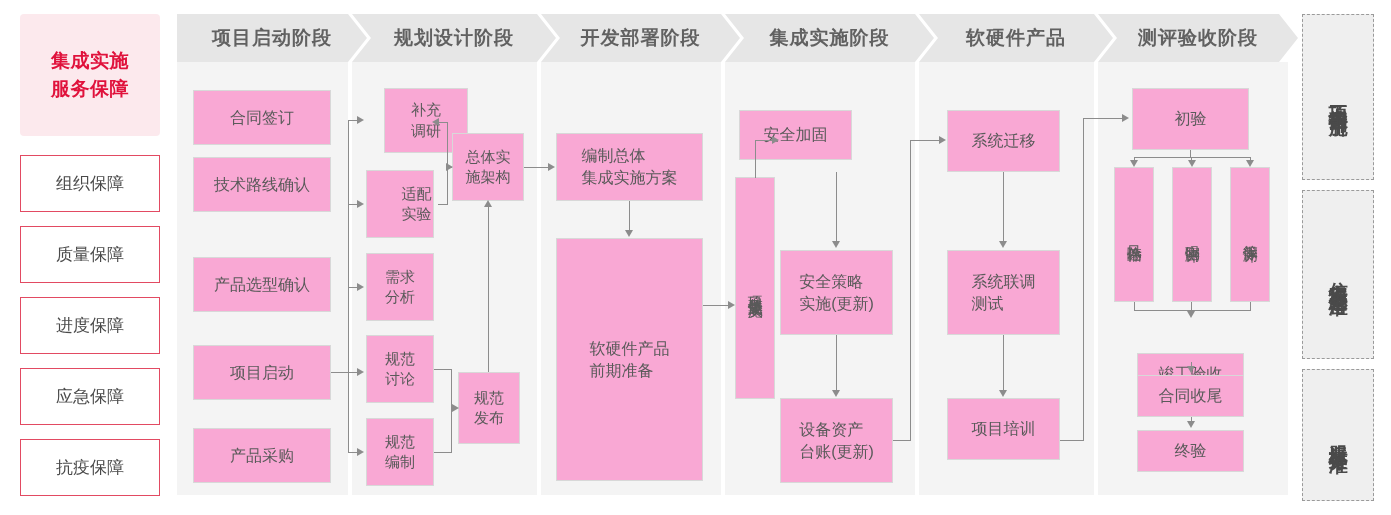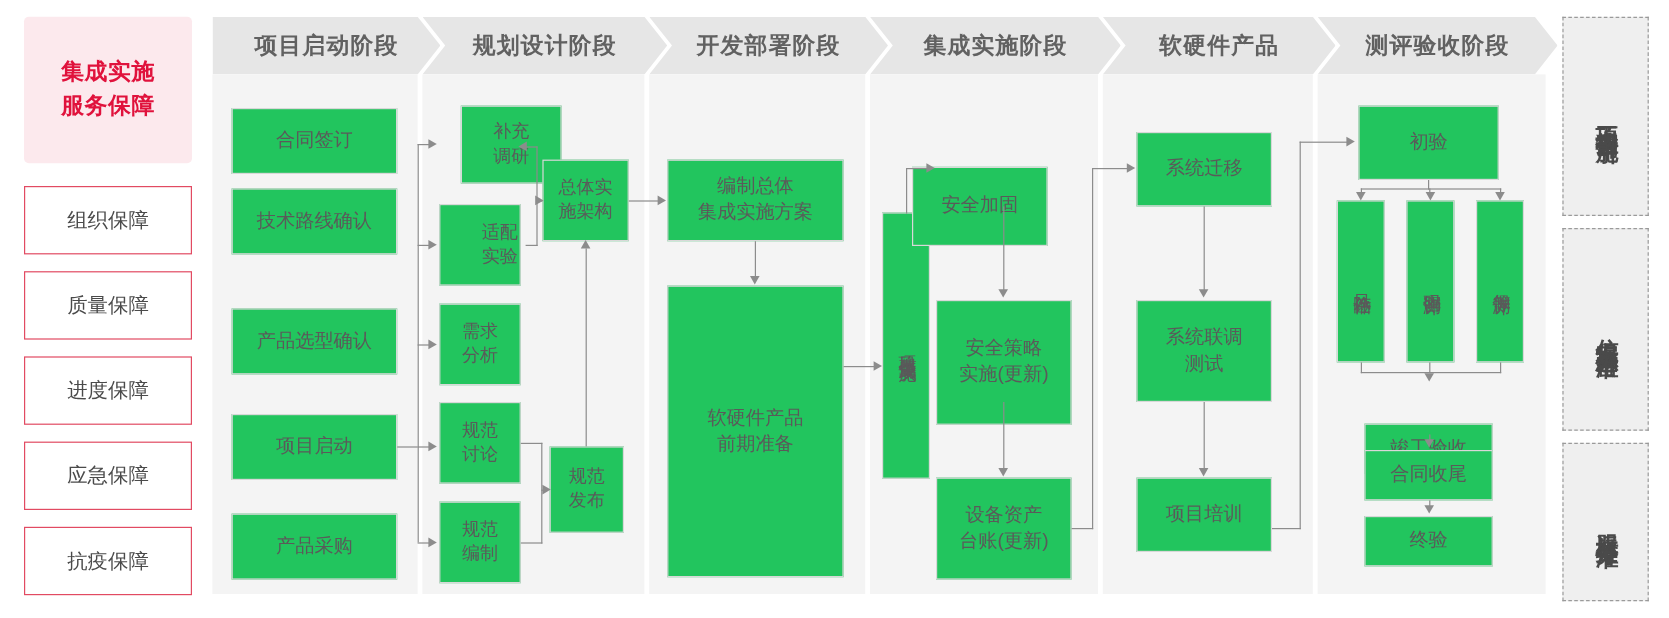--- a/index.html
+++ b/index.html
@@ -39,23 +39,23 @@
   }
   .chev.notch {
     clip-path: polygon(0 0, calc(100% - 19px) 0, 100% 50%, calc(100% - 19px) 100%, 0 100%, 19px 50%);
   }
   .chev.first {
     clip-path: polygon(0 0, calc(100% - 19px) 0, 100% 50%, calc(100% - 19px) 100%, 0 100%);
   }
 
   
   .node {
-    position: absolute; background: #22c55e; border: 1px solid #d8d8d8;
-    display: flex; align-items: center; justify-content: center;
-    text-align: center; color: #5a5a5a; font-size: 16px; line-height: 1.35;
+    position: absolute; background: #f9a8d4; border: 1px solid #d8d8d8;
+    display: flex; align-items: center; justify-content: center;
+    color: #5a5a5a; font-size: 16px; line-height: 1.35;
   }
   .node.sm { font-size: 15px; }
   .node.vert {
     writing-mode: vertical-rl; text-orientation: upright;
     letter-spacing: 1px; line-height: 1.1;
   }
 
   
   .ln { position: absolute; background: #8c8c8c; }
   .lh { height: 1.3px; }
@@ -168,22 +168,22 @@
       </div>
   </div>
   <div class="node" style="left:556px; top:238px; width:147px; height:243px;">
     <div>
         <div>软硬件产品</div>
         <div>前期准备</div>
       </div>
   </div>
 
   <div class="node vert sm" style="left:735px; top:177px; width:40px; height:222px;">项目整体集成实施</div>
-  <div class="node" style="left:760px; top:110px; width:113px; height:66px;margin-top:29px;">安全加固</div>
-  <div class="node" style="left:780px; top:250px; width:113px; height:104px;">
+  <div class="node" style="left:739px; top:110px; width:113px; height:50px;">安全加固</div>
+  <div class="node" style="left:780px; top:250px; width:113px; height:85px;">
     <div>
         <div>安全策略</div>
         <div>实施(更新)</div>
       </div>
   </div>
   <div class="node" style="left:780px; top:398px; width:113px; height:85px;">
     <div>
         <div>设备资产</div>
         <div>台账(更新)</div>
       </div>

